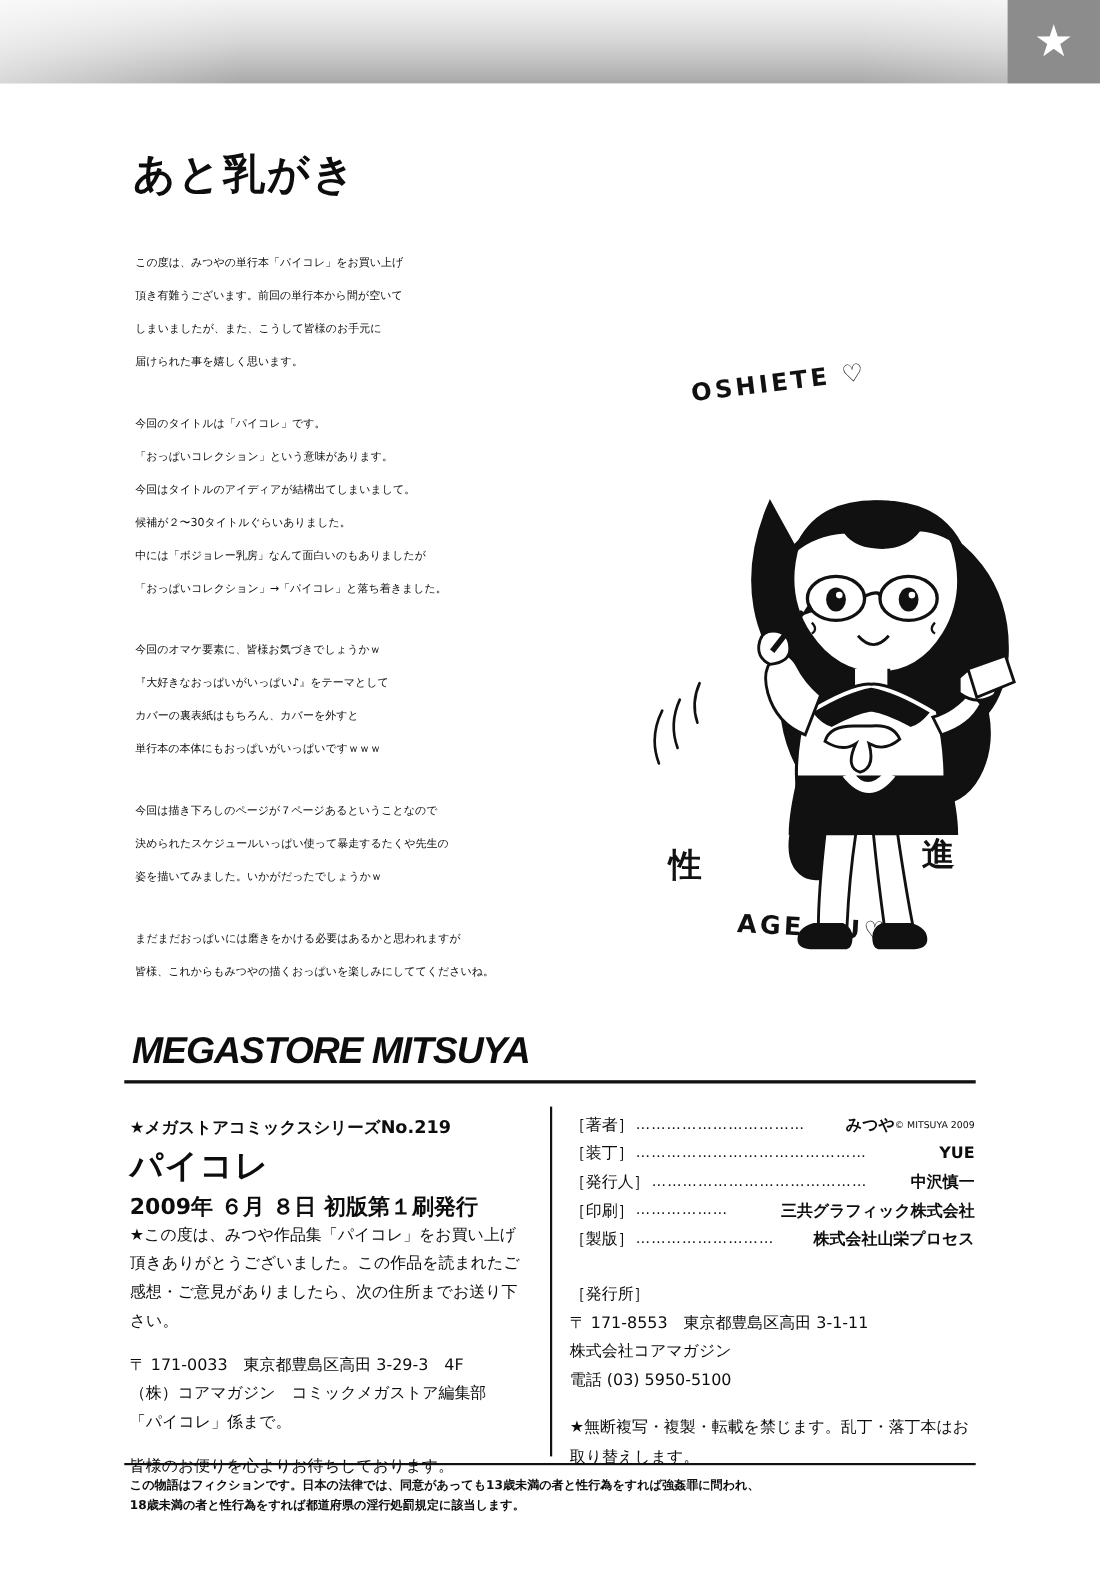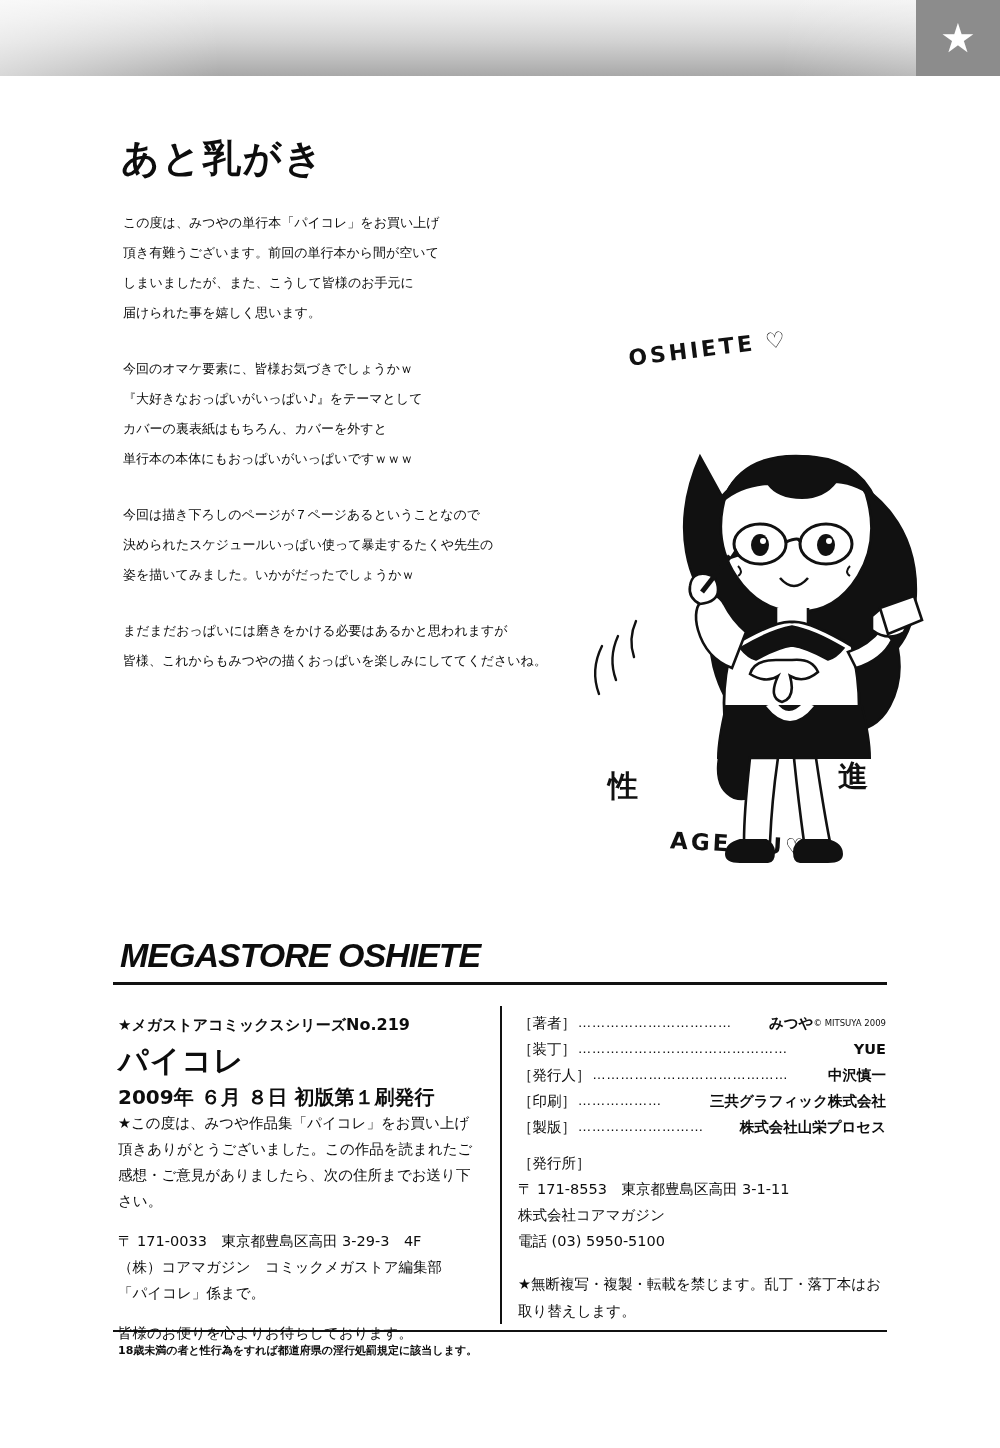--- a/index.html
+++ b/index.html
@@ -63,23 +63,23 @@
     top: 57px;
     font-size: 38px;
     font-weight: bold;
     letter-spacing: 2px;
     font-family: Liberation Mono, monospace;
   }
 
   .afterword-body {
     position: absolute;
     left: 123px;
-    top: 132px;
+    top: 149px;
     width: 470px;
-    font-size: 13px;
+    font-size: 10px;
     line-height: 30px;
     font-family: "DejaVu Sans", "Liberation Sans", sans-serif;
   }
   .afterword-body p {
     margin: 0 0 26px 0;
   }
   .afterword-body p:last-child { margin-bottom: 0; }
 
   
   .illo {
@@ -194,21 +194,21 @@
     font-size: 13px;
     padding: 0 2px;
   }
   .colo-right .row .v { flex: 0 0 auto; font-weight: bold; }
   .colo-right .sup {
     font-size: 8.5px;
     vertical-align: 3px;
     letter-spacing: 0px;
     font-weight: normal;
   }
-  .colo-right .pub-block { margin-top: 10px; }
+  .colo-right .pub-block { margin-top: 24px; }
   .colo-right .pub-block div { }
   .colo-right .notice { margin-top: 17px; line-height: 27px; }
 
   .disclaimer {
     position: absolute;
     left: 118px;
     top: 1266px;
     width: 760px;
     font-size: 11px;
     line-height: 18px;
@@ -225,20 +225,21 @@
 <div class="star-box">
   <span class="star">★</span>
 </div>
 
 <div class="page">
 
   <div class="afterword-title">あと乳がき</div>
 
   <div class="afterword-body">
     <p>この度は、みつやの単行本「パイコレ」をお買い上げ<br>頂き有難うございます。前回の単行本から間が空いて<br>しまいましたが、また、こうして皆様のお手元に<br>届けられた事を嬉しく思います。</p>
+    <p>今回のタイトルは「パイコレ」です。<br>「おっぱいコレクション」という意味があります。<br>今回はタイトルのアイディアが結構出てしまいまして。<br>候補が２〜30タイトルぐらいありました。<br>中には「ボジョレー乳房」なんて面白いのもありましたが<br>「おっぱいコレクション」→「パイコレ」と落ち着きました。</p>
     <p>今回のオマケ要素に、皆様お気づきでしょうかｗ<br>『大好きなおっぱいがいっぱい♪』をテーマとして<br>カバーの裏表紙はもちろん、カバーを外すと<br>単行本の本体にもおっぱいがいっぱいですｗｗｗ</p>
     <p>今回は描き下ろしのページが７ページあるということなので<br>決められたスケジュールいっぱい使って暴走するたくや先生の<br>姿を描いてみました。いかがだったでしょうかｗ</p>
     <p>まだまだおっぱいには磨きをかける必要はあるかと思われますが<br>皆様、これからもみつやの描くおっぱいを楽しみにしててくださいね。</p>
   </div>
 
   <div class="illo">
     <span class="hand-text t-oshiete">OSHIETE ♡</span>
     <span class="hand-text t-ageru">AGE RU♡</span>
     <span class="hand-text t-gaku">学</span>
     <span class="hand-text t-shin">進</span>
@@ -298,21 +299,21 @@
       <path d="M300 292 l34 -12 l8 24 l-34 14 z" fill="#fff" stroke="#111" stroke-width="2.6"></path>
 
       <path d="M170 442 q-6 54 -6 84 l26 0 q2 -44 8 -84 z" fill="#fff" stroke="#111" stroke-width="2.6"></path>
       <path d="M236 442 q8 54 14 84 l-26 0 q-6 -44 -10 -84 z" fill="#fff" stroke="#111" stroke-width="2.6"></path>
 
       <path d="M160 524 q-14 4 -14 14 q0 8 14 8 l28 0 q6 0 6 -10 q0 -8 -8 -12 z" fill="#111" stroke="#111" stroke-width="2"></path>
       <path d="M248 524 q14 4 14 14 q0 8 -14 8 l-28 0 q-6 0 -6 -10 q0 -8 8 -12 z" fill="#111" stroke="#111" stroke-width="2"></path>
     </svg>
   </div>
 
-  <div class="ms-head">MEGASTORE OSHIETE</div>
+  <div class="ms-head">MEGASTORE MITSUYA</div>
   <div class="rule rule-top"></div>
   <div class="rule rule-mid"></div>
   <div class="rule rule-bottom"></div>
 
   <div class="colo-left">
     <div class="colo-series">
       <span>★</span><span>メガストアコミックスシリーズ</span><span class="no">No.219</span>
     </div>
     <div class="colo-title">パイコレ</div>
     <div class="colo-date">2009年 ６月 ８日 初版第１刷発行</div>
@@ -355,16 +356,17 @@
       <div>［発行所］</div>
       <div>〒 171-8553　東京都豊島区高田 3-1-11</div>
       <div>株式会社コアマガジン</div>
       <div>電話 (03) 5950-5100</div>
     </div>
 
     <div class="notice">★無断複写・複製・転載を禁じます。乱丁・落丁本はお取り替えします。</div>
   </div>
 
   <div class="disclaimer">
+    <div>この物語はフィクションです。日本の法律では、同意があっても13歳未満の者と性行為をすれば強姦罪に問われ、</div>
     <div>18歳未満の者と性行為をすれば都道府県の淫行処罰規定に該当します。</div>
   </div>
 
 </div>
 
 </body></html>

